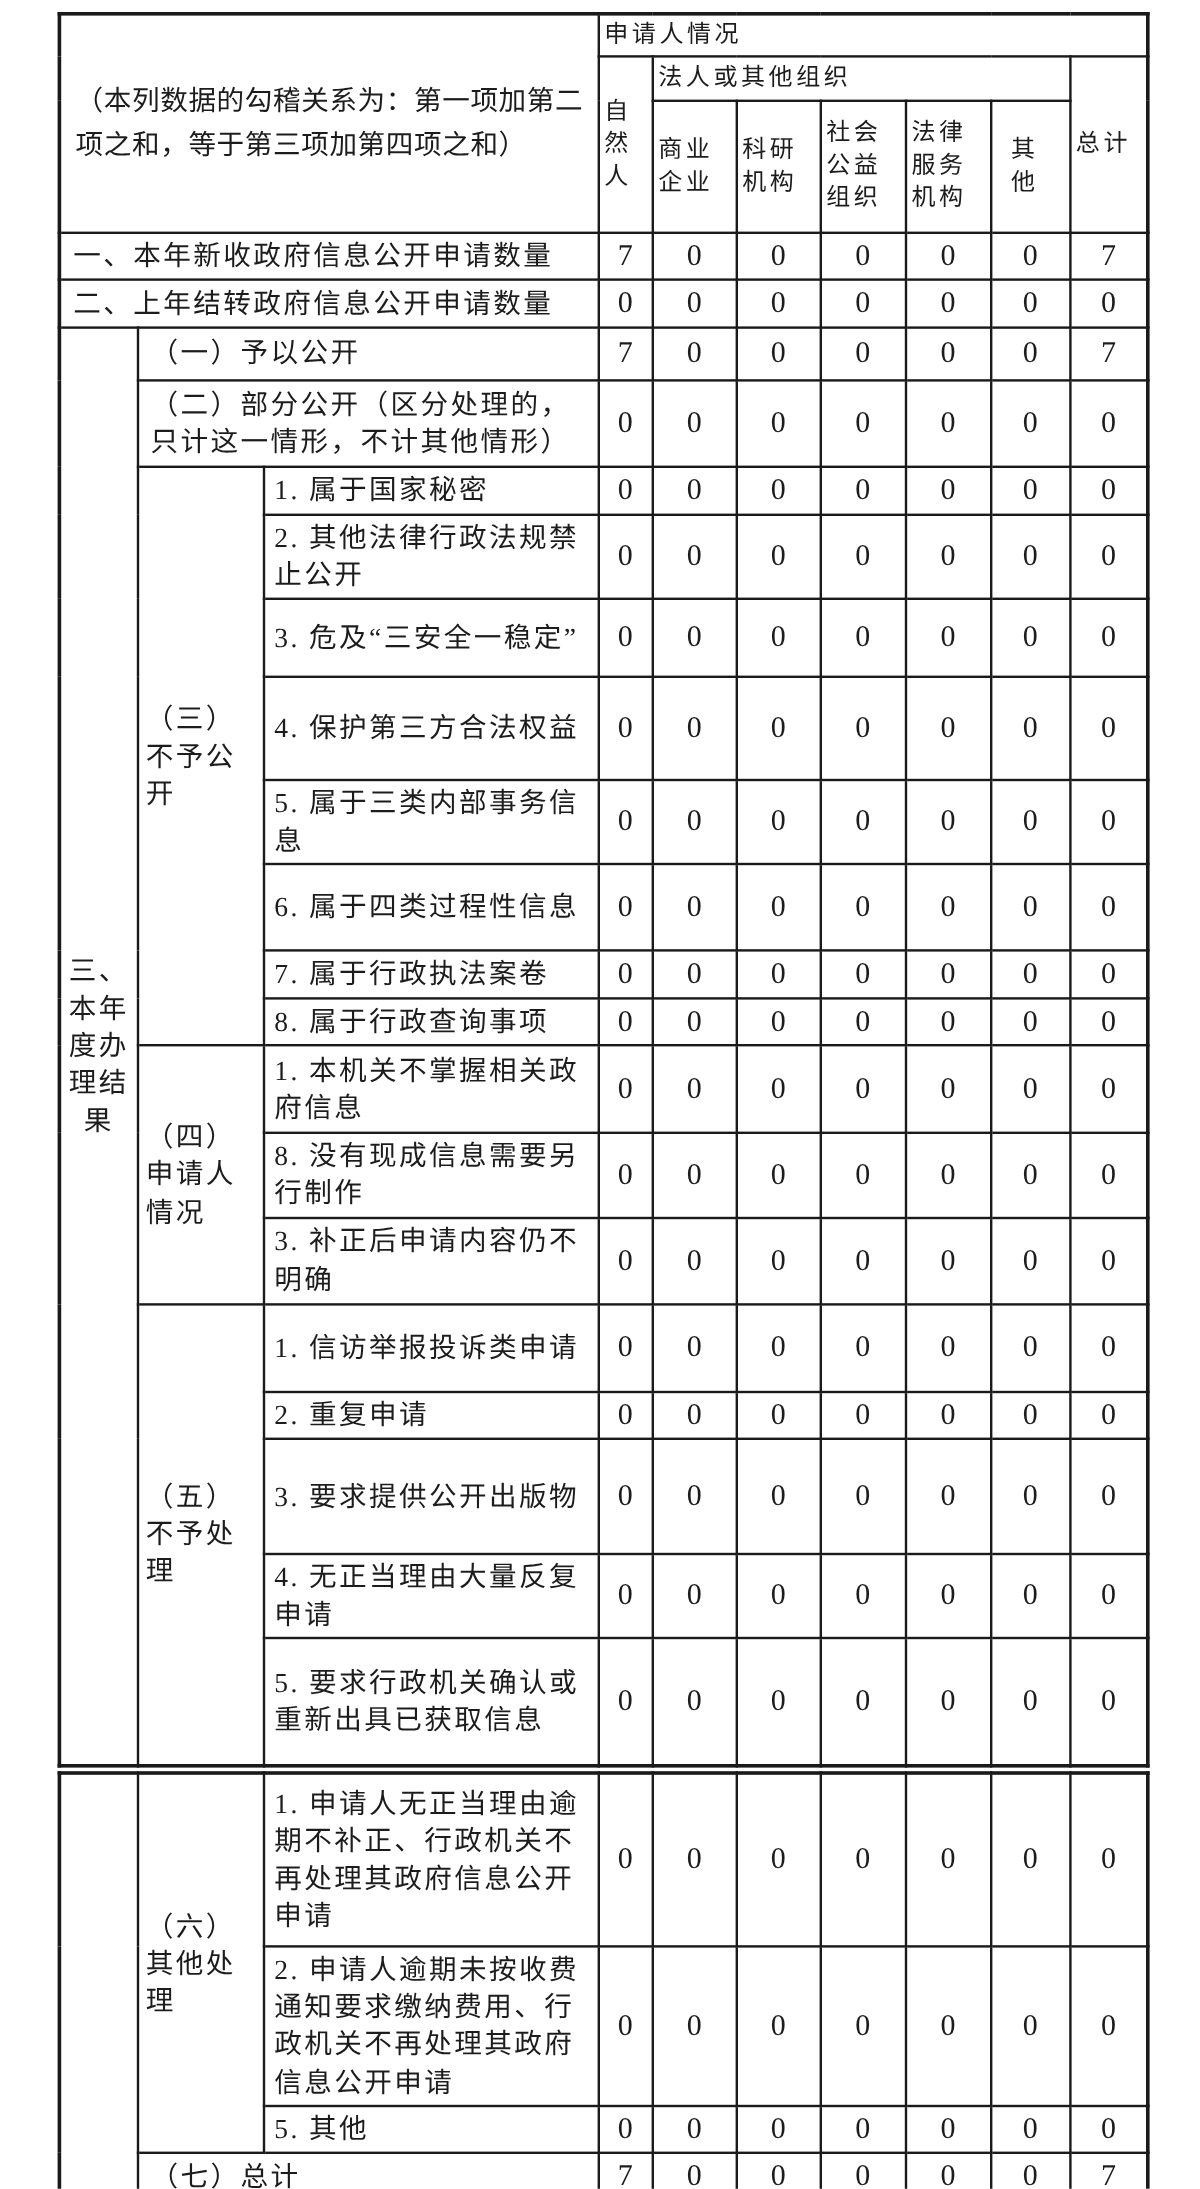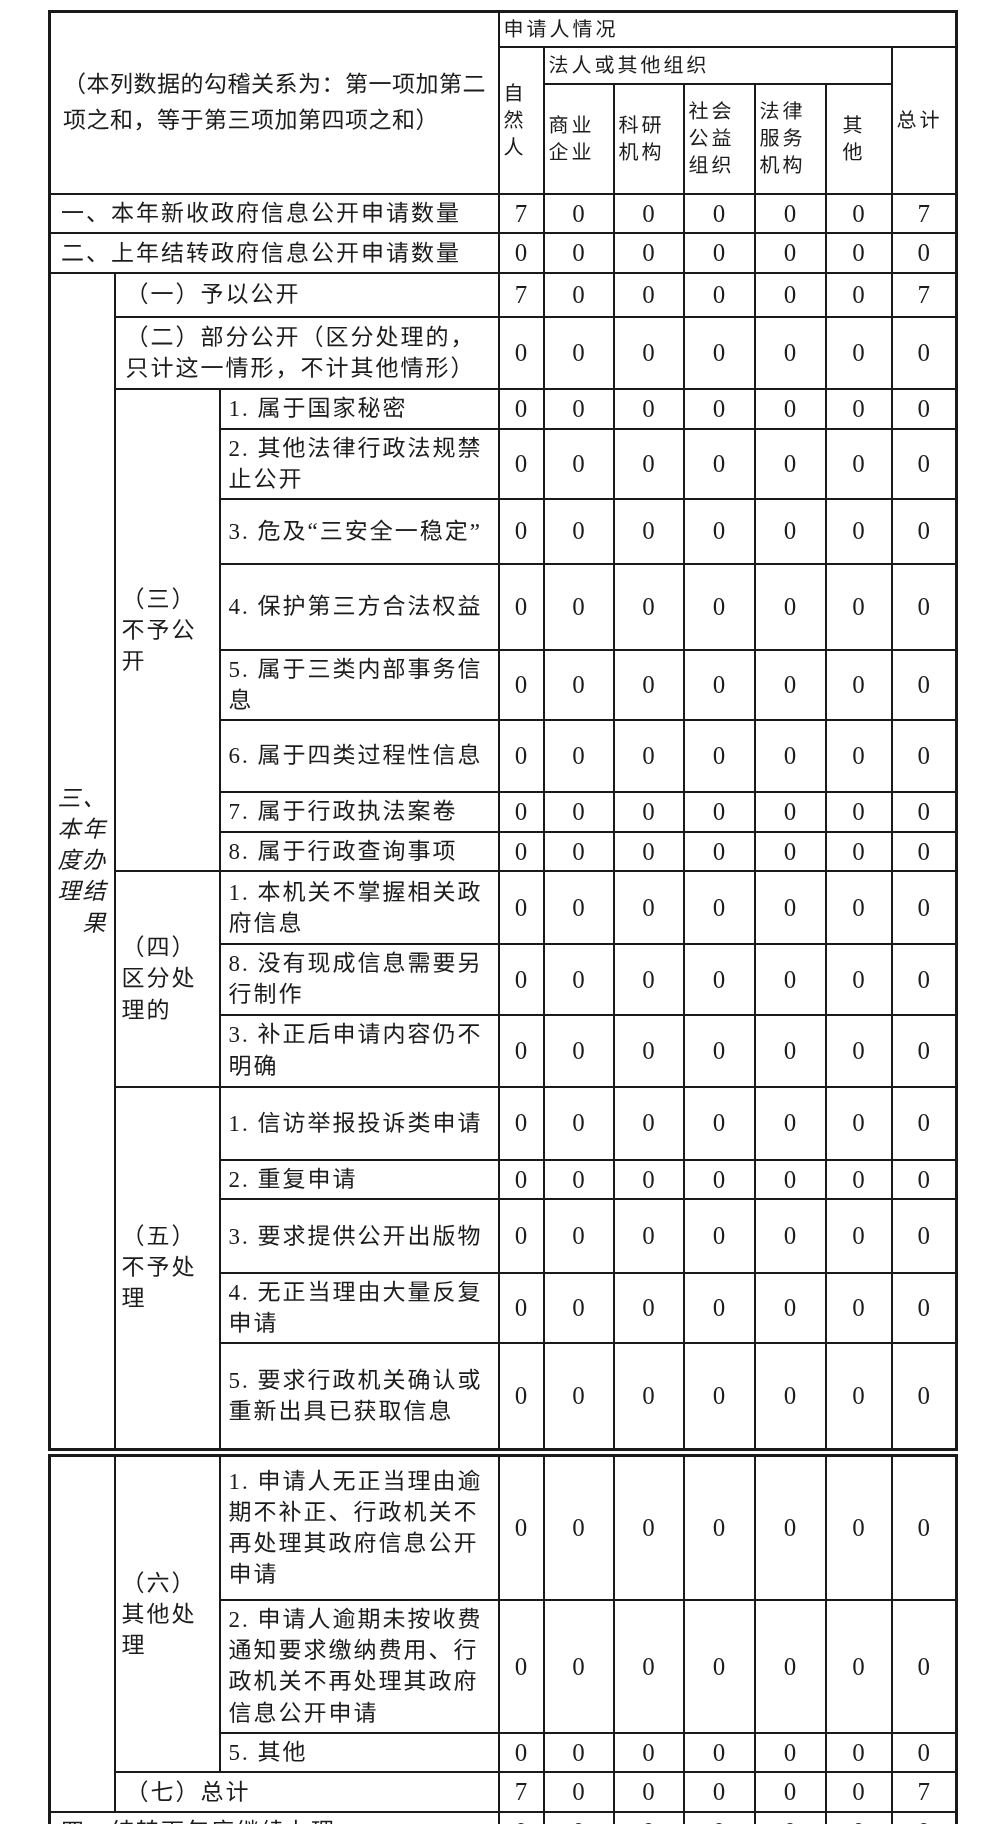--- a/index.html
+++ b/index.html
@@ -25,21 +25,21 @@
     letter-spacing:2px;
     padding:2px 8px;
     vertical-align:middle;
     overflow:hidden;
     word-break:break-all;
   }
   td.hc{font-size:20px;letter-spacing:3px;padding:2px 4px;}
   td.hc.narrow{padding:2px 16px;}
   td.desc{font-size:23px;letter-spacing:0.5px;padding:4px 8px 4px 12px;line-height:1.55;}
   td.lbl{text-align:left;padding:2px 10px;}
-  td.sec{text-align:right;padding:15px 6px;font-style:italic;}
+  td.sec{text-align:center;padding:15px 6px;}
   td.grp{text-align:left;padding:2px 6px;margin-top:28px;}
   td.item{text-align:left;padding:3px 8px;}
   td.num{
     text-align:center;
     font-size:25px;
     letter-spacing:0;
     padding:2px 2px;
   }
 </style>
 </head>
@@ -200,21 +200,21 @@
           <td class="num">0</td>
           <td class="num">0</td>
           <td class="num">0</td>
           <td class="num">0</td>
           <td class="num">0</td>
           <td class="num">0</td>
           <td class="num">0</td>
         </tr>
 
 <tr style="height:73px">
-          <td class="grp" rowspan="3">（四）区分处理的</td>
+          <td class="grp" rowspan="3">（四）申请人情况</td>
           <td class="item">1. 本机关不掌握相关政府信息</td>
           <td class="num">0</td>
           <td class="num">0</td>
           <td class="num">0</td>
           <td class="num">0</td>
           <td class="num">0</td>
           <td class="num">0</td>
           <td class="num">0</td>
         </tr>
 <tr style="height:70px">
@@ -252,21 +252,21 @@
 <tr style="height:35px">
           <td class="item">2. 重复申请</td>
           <td class="num">0</td>
           <td class="num">0</td>
           <td class="num">0</td>
           <td class="num">0</td>
           <td class="num">0</td>
           <td class="num">0</td>
           <td class="num">0</td>
         </tr>
-<tr style="height:74px">
+<tr style="height:96px">
           <td class="item">3. 要求提供公开出版物</td>
           <td class="num">0</td>
           <td class="num">0</td>
           <td class="num">0</td>
           <td class="num">0</td>
           <td class="num">0</td>
           <td class="num">0</td>
           <td class="num">0</td>
         </tr>
 <tr style="height:70px">

